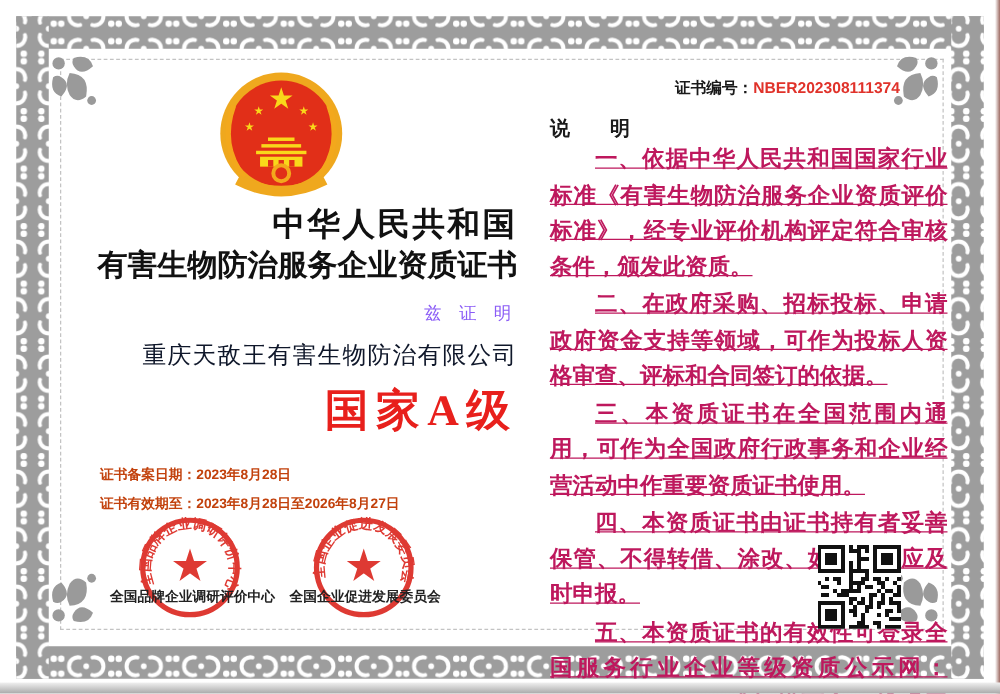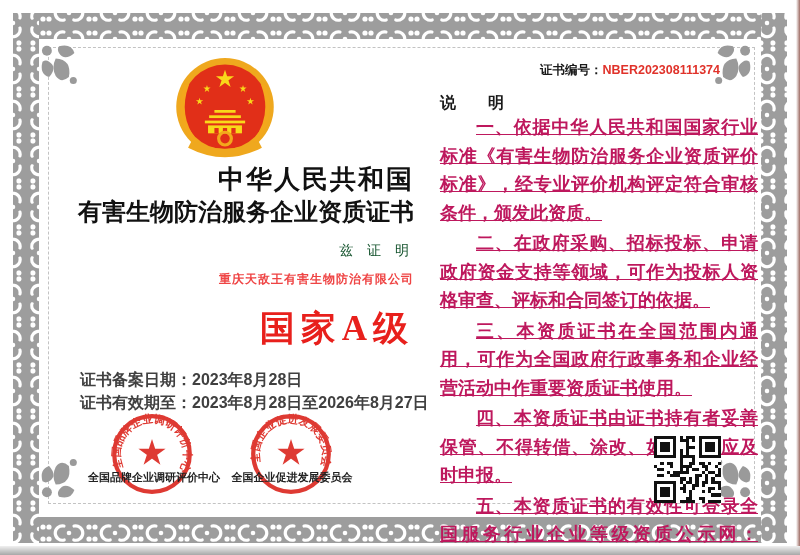--- a/index.html
+++ b/index.html
@@ -21,27 +21,27 @@
   .flourish.tl{left:37px;top:43px;}
   .flourish.tr{left:711px;top:43px;transform:scaleX(-1);}
   .flourish.bl{left:37px;top:456px;transform:scaleY(-1);}
   .flourish.br{left:711px;top:456px;transform:scale(-1,-1);}
 
   .emblem{position:absolute;left:172px;top:55px;width:106px;height:110px;}
 
   .lcol{position:absolute;left:30px;width:384px;text-align:right;color:#111;}
   .title1{top:162px;font-size:26px;font-weight:bold;letter-spacing:2px;}
   .title2{top:196px;font-size:24px;font-weight:bold;letter-spacing:0px;font-family:Liberation Mono, monospace;}
-  .certify{top:242px;font-size:14px;letter-spacing:5px;color:#14532d;}
-  .company{top:271px;font-size:12px;font-weight:700;letter-spacing:1px;color:#ef4444;}
+  .certify{top:242px;font-size:14px;letter-spacing:5px;color:#8b5cf6;}
+  .company{top:271px;font-size:19px;font-weight:400;letter-spacing:1px;color:#0f172a;}
   .grade{top:305px;font-size:35px;font-weight:bold;letter-spacing:6px;color:#e8201c;
     font-family:"Liberation Serif",serif;}
   .lcol,.rtext,.caption,.certno,.dates{position:absolute;}
 
-  .dates{left:80px;top:369px;font-size:16px;font-weight:bold;color:#404040;line-height:22.5px;text-align:left;}
+  .dates{left:80px;top:369px;font-size:11px;font-weight:bold;color:#c2410c;line-height:22.5px;text-align:left;}
 
   .seal{position:absolute;width:84px;height:84px;opacity:.92;}
   .seal.s1{left:110px;top:412px;}
   .seal.s2{left:249px;top:412px;}
   .caption{top:470px;width:150px;font-size:11px;font-weight:600;color:#222;text-align:center;z-index:1;}
   .caption.c1{left:79px;}
   .caption.c2{left:217px;}
 
   .certno{top:62px;right:80px;font-size:12.5px;font-weight:bold;color:#1a1a1a;}
   .certno .num{color:#e0322a;}

